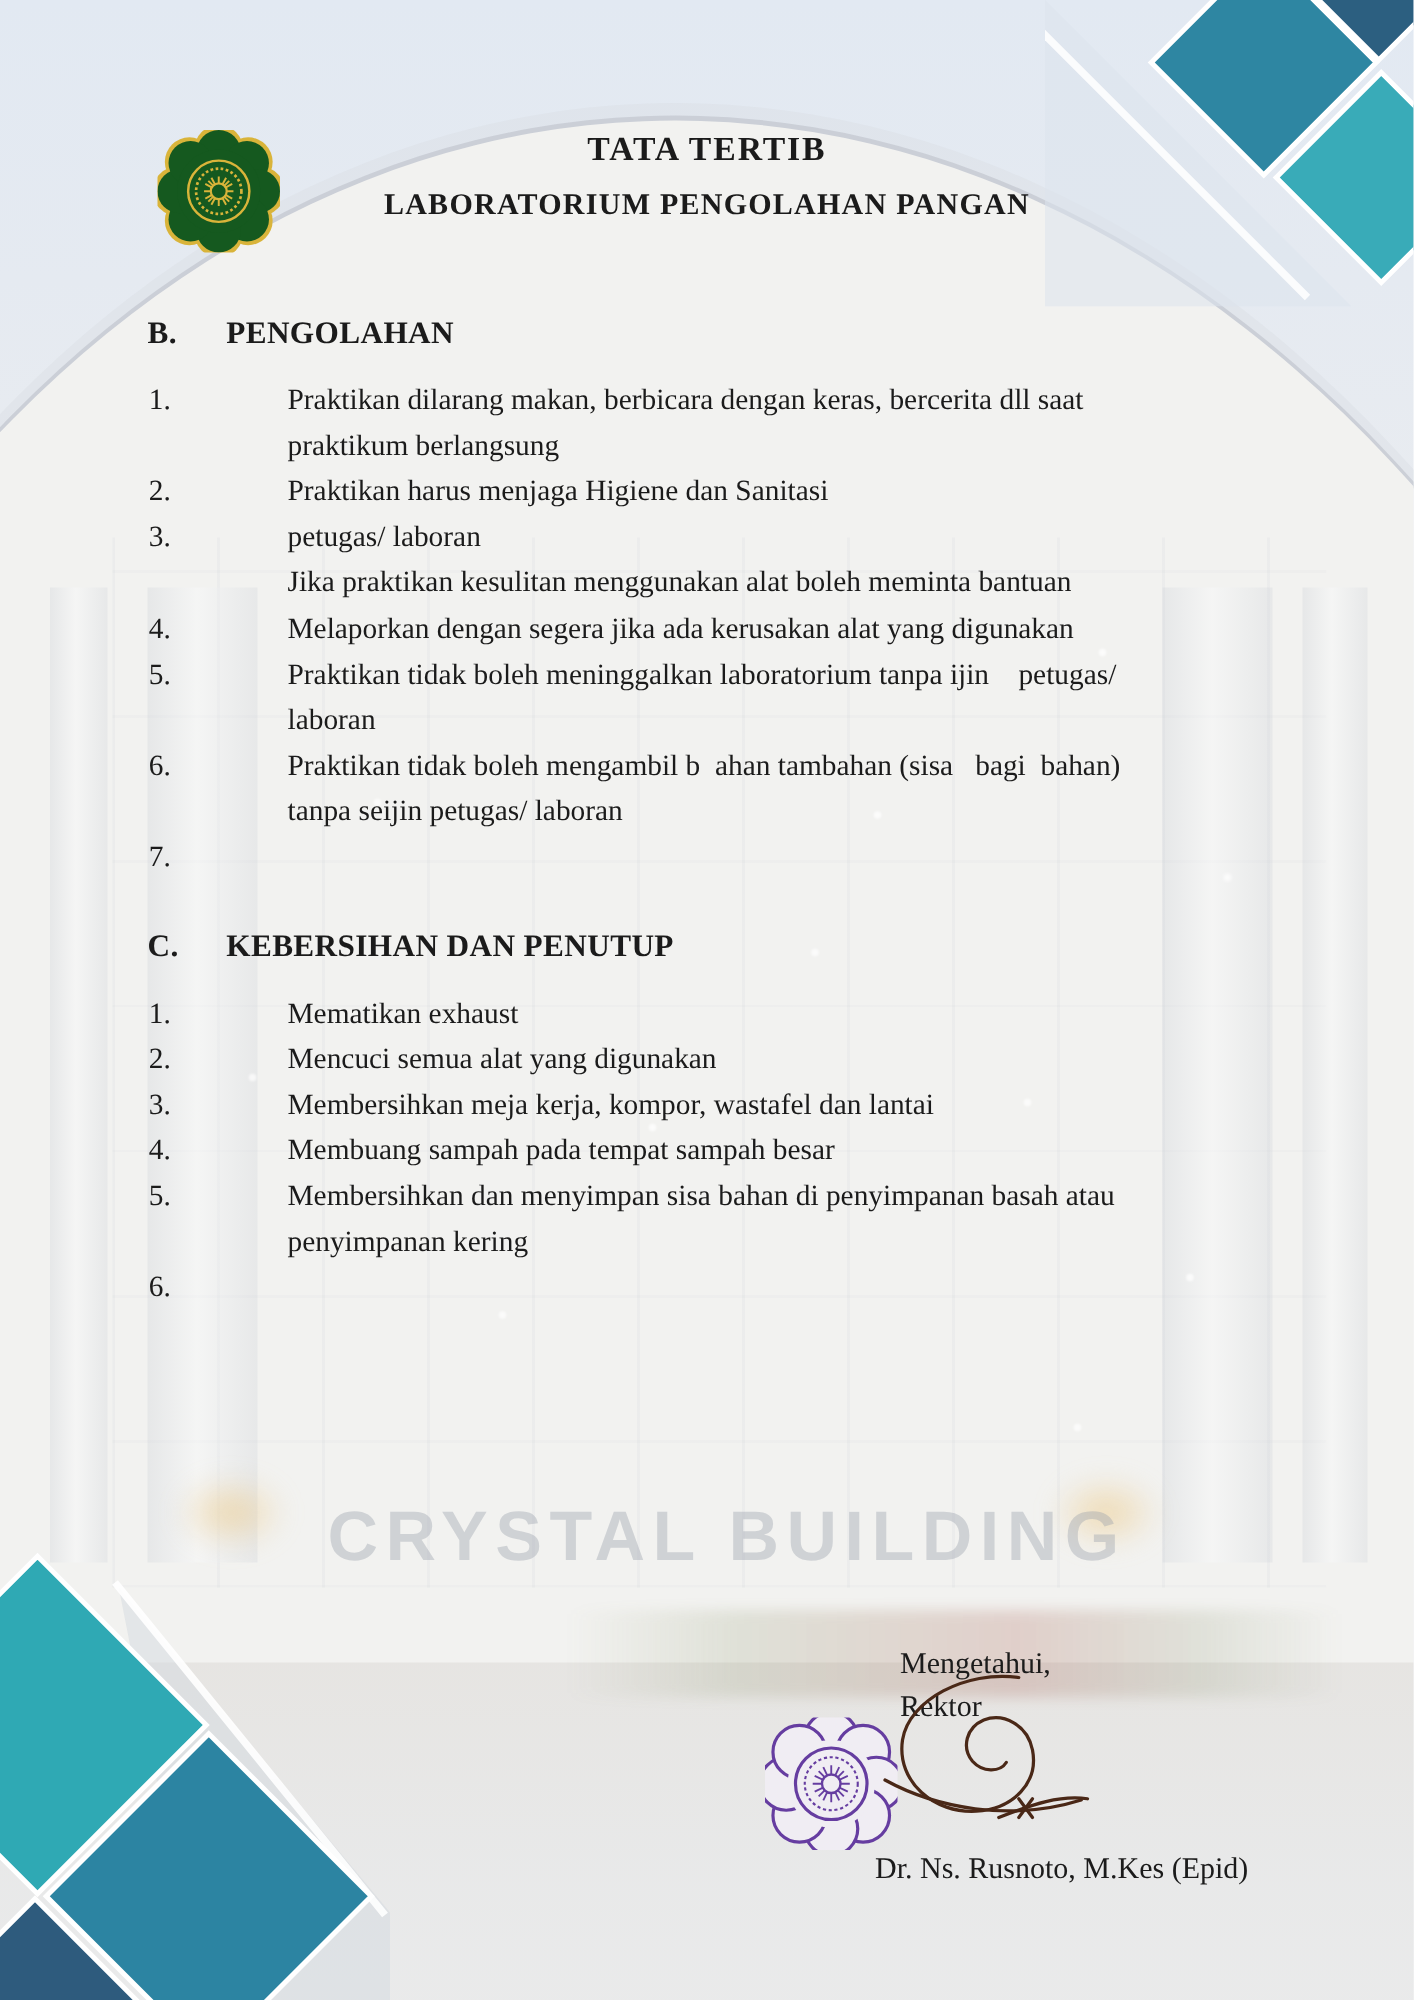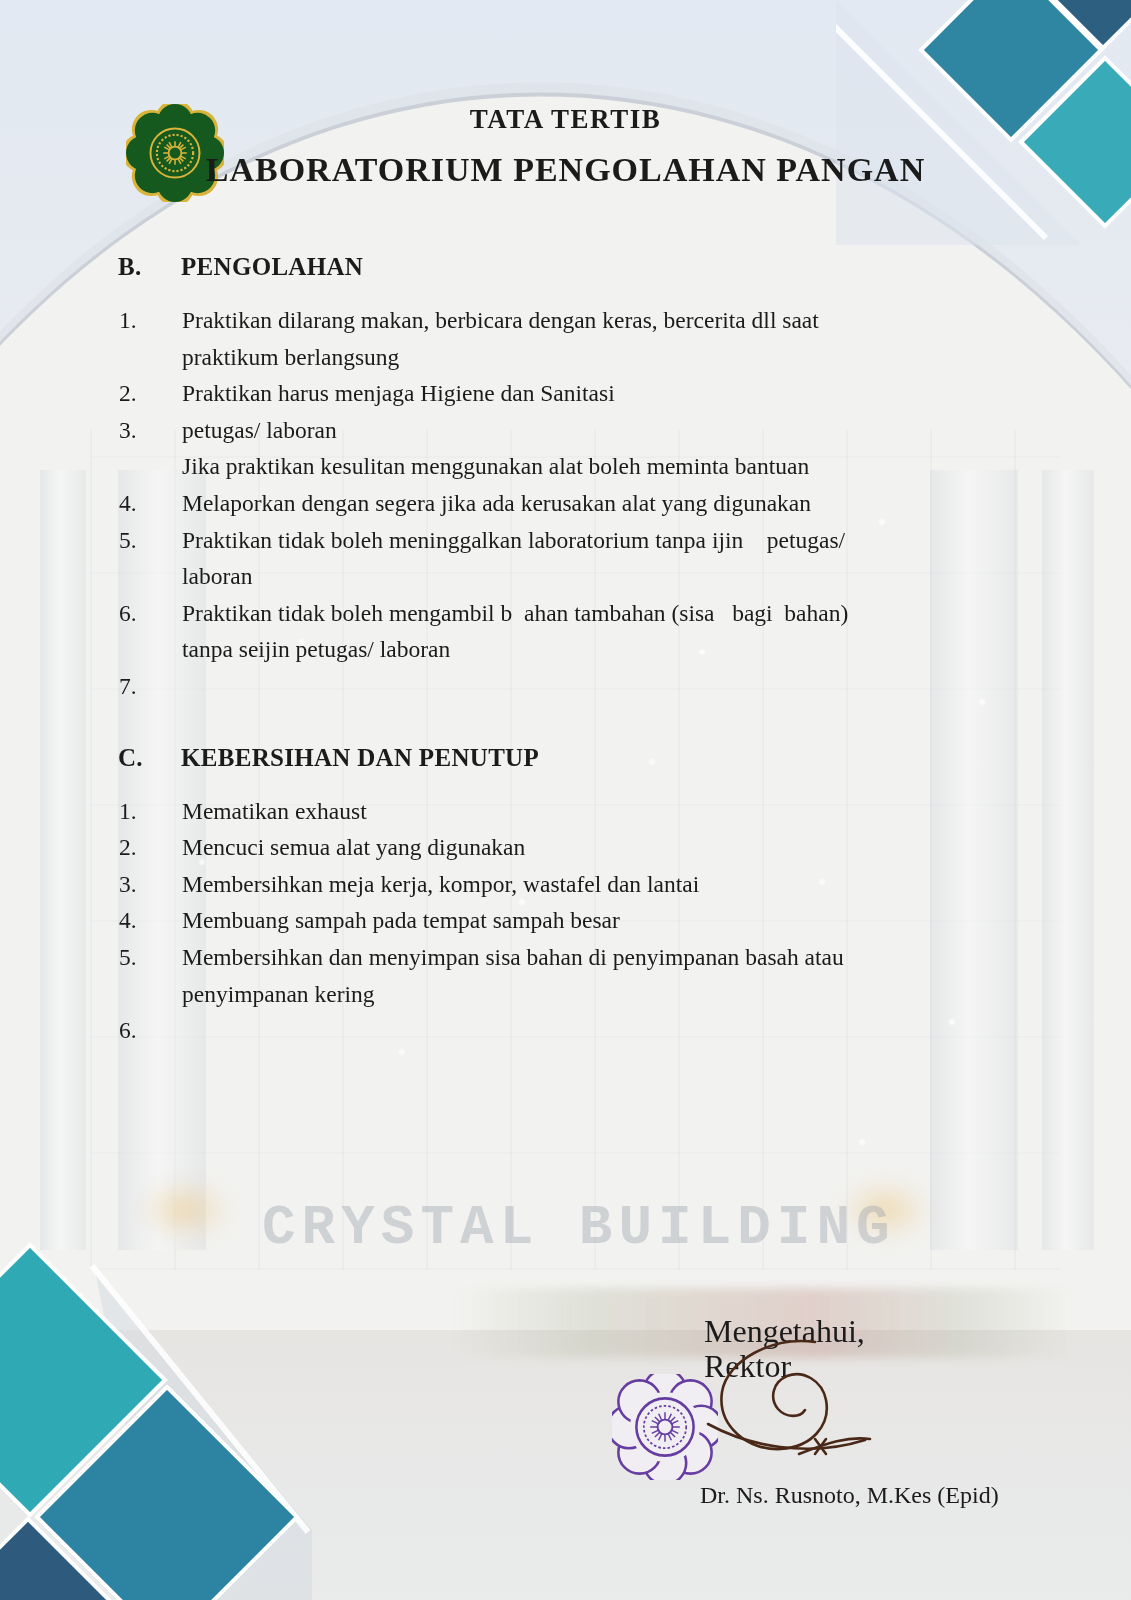--- a/index.html
+++ b/index.html
@@ -27,52 +27,52 @@
   .col3 { left:930px; width:88px; }
   .col4 { left:1042px; width:52px; }
   .bg-pave { position:absolute; left:0; right:0; top:1330px; bottom:0;
     background:linear-gradient(180deg, rgba(203,198,194,.30), rgba(224,225,227,.55) 60%, rgba(228,229,231,.6)); }
   .bg-garden { position:absolute; left:0; right:0; top:1288px; height:70px; filter:blur(5px); opacity:.55;
     background:linear-gradient(90deg, transparent 0 40%, rgba(120,130,80,.28) 52%, rgba(150,62,45,.35) 72%, rgba(110,120,75,.25) 85%, transparent 95%); }
   .glow { position:absolute; width:90px; height:60px; border-radius:50%; filter:blur(10px);
     background:radial-gradient(closest-side, rgba(236,196,120,.55), transparent); }
   .glow-l { left:140px; top:1180px; } .glow-r { left:840px; top:1180px; }
   .watermark-building {
-    position:absolute; left:262px; top:1196px; font-family:Liberation Mono, monospace;
+    position:absolute; left:262px; top:1196px; font-family:Liberation Sans, sans-serif;
     font-weight:bold; font-size:56px; letter-spacing:6px; color:#99a0ab; opacity:.38; white-space:pre;
   }
   .sparkles { position:absolute; left:255px; top:500px; width:4px; height:4px; border-radius:50%;
     background:rgba(255,255,255,.85);
     box-shadow:
       300px 45px 2px 1px rgba(255,255,255,.8), 625px 20px 2px 1px rgba(255,255,255,.75),
       45px 140px 2px 1px rgba(255,255,255,.7), 445px 150px 2px 1px rgba(255,255,255,.75),
       725px 200px 3px 1px rgba(255,255,255,.8), -55px 360px 2px 1px rgba(255,255,255,.7),
       265px 400px 2px 1px rgba(255,255,255,.75), 565px 380px 2px 1px rgba(255,255,255,.7),
       145px 550px 2px 1px rgba(255,255,255,.7), 695px 520px 2px 1px rgba(255,255,255,.75),
       395px 260px 2px 1px rgba(255,255,255,.7), 605px 640px 2px 1px rgba(255,255,255,.7);
   }
   
   .deco { position:absolute; pointer-events:none; }
   .deco-tr { right:0; top:0; }
   .deco-bl { left:0; bottom:0; }
   
   .logo { position:absolute; left:126px; top:104px; width:98px; height:98px; }
   .title1 { position:absolute; left:0; right:0; top:104px; text-align:center; font-weight:bold; font-size:27px; letter-spacing:1.5px; }
-  .title2 { position:absolute; left:0; right:0; top:151px; text-align:center; font-weight:bold; font-size:34px; letter-spacing:1px; }
+  .title2 { position:absolute; left:0; right:0; top:151px; text-align:center; font-weight:bold; font-size:24px; letter-spacing:1px; }
   
   .content { position:absolute; left:118px; top:252px; width:905px; }
   .sec-head { display:flex; font-weight:bold; font-size:25px; line-height:30px; margin:0 0 20px 0; letter-spacing:.3px; }
   .sec-label { width:63px; flex:none; }
   .sec2 { margin-top:38px; }
   .item { display:flex; }
   .inum { width:63px; flex:none; font-size:23.5px; line-height:36.6px; padding-left:1px; }
-  .itext { flex:none; width:800px; font-size:23.5px; }
+  .itext { flex:none; width:800px; font-size:23.5px;margin-left:48px; }
   .itext .tline { line-height:36.6px; white-space:pre; }
   
-  .sig-lines { position:absolute; left:704px; top:1314px; font-size:32px; line-height:35px; }
+  .sig-lines { position:absolute; left:720px; top:1314px; font-size:24px; line-height:35px; }
   .sig-name  { position:absolute; left:700px; top:1482px; font-size:24px; }
   .stamp { position:absolute; left:612px; top:1374px; width:106px; height:106px; opacity:.92; }
   .autograph { position:absolute; left:703px; top:1336px; width:175px; height:140px; }
 </style>
 </head>
 <body>
 
 <div class="page">
 
   <div class="bg-dome"></div>

